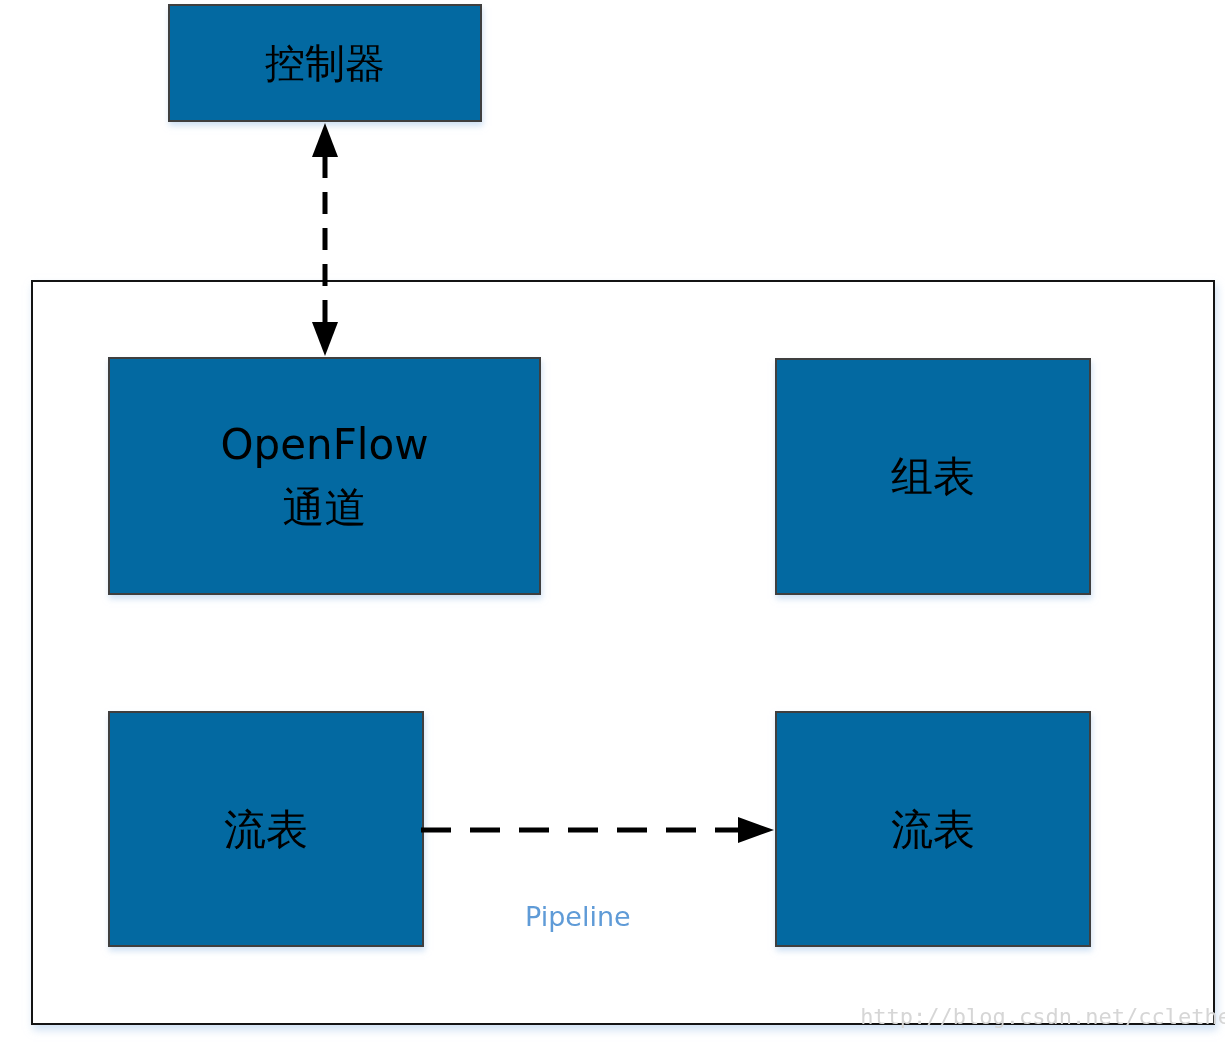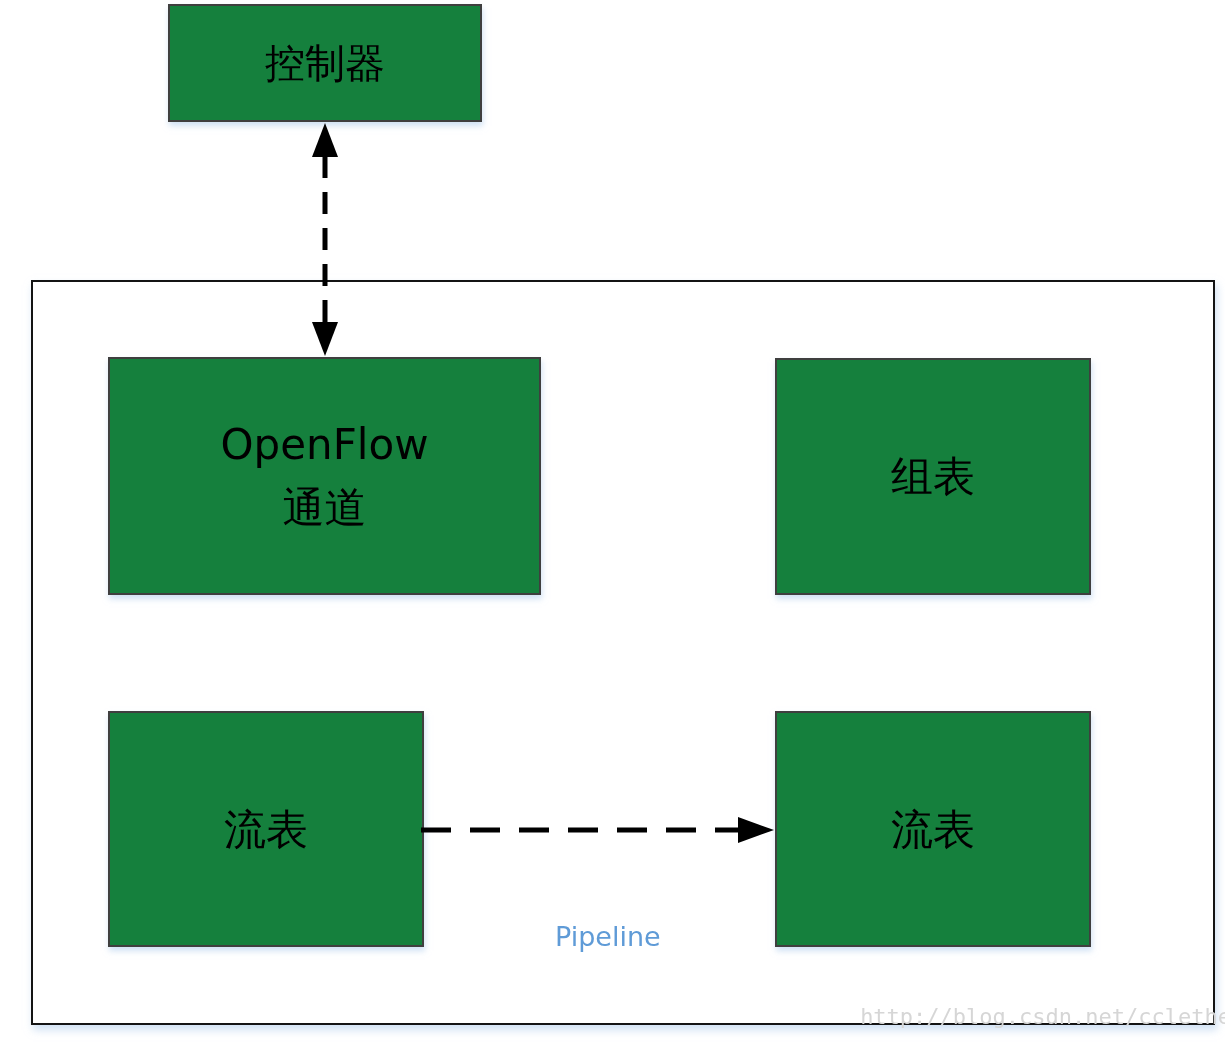--- a/index.html
+++ b/index.html
@@ -13,21 +13,21 @@
   html,body{margin:0;padding:0;background:#ffffff;}
   .canvas{
     position:relative;
     width:1225px;height:1042px;
     overflow:hidden;
     background:#ffffff;
     font-family:"DejaVu Sans","Liberation Sans",sans-serif;
   }
   .box{
     position:absolute;
-    background:#15803d;
+    background:#0369a1;
     border:2px solid var(--inner-border);
     box-sizing:border-box;
     display:flex;
     align-items:center;
     justify-content:center;
     text-align:center;
     color:#000;
     box-shadow:1px 4px 6px var(--box-shadow);
   }
   .box .caption{font-size:42px;line-height:1.5;}
@@ -42,21 +42,21 @@
   .channel{left:108px;top:357px;width:433px;height:238px;}
   .grouptable{left:775px;top:358px;width:316px;height:237px;}
   .flowleft{left:108px;top:711px;width:316px;height:236px;}
   .flowright{left:775px;top:711px;width:316px;height:236px;}
   .blue-label{
     position:absolute;
     color:var(--label-blue);
     font-size:28px;
   }
   .protocol{left:18px;top:184px;}
-  .pipeline{left:555px;top:901px;font-size:27px;margin-top:20px;}
+  .pipeline{left:525px;top:901px;font-size:27px;}
   .arrows{
     position:absolute;left:0;top:0;
     pointer-events:none;
   }
   .dash{
     stroke:var(--arrow-color);
     stroke-width:5;
   }
   .vdash{stroke-dasharray:22 14;}
   .hdash{stroke-dasharray:30 19;}

